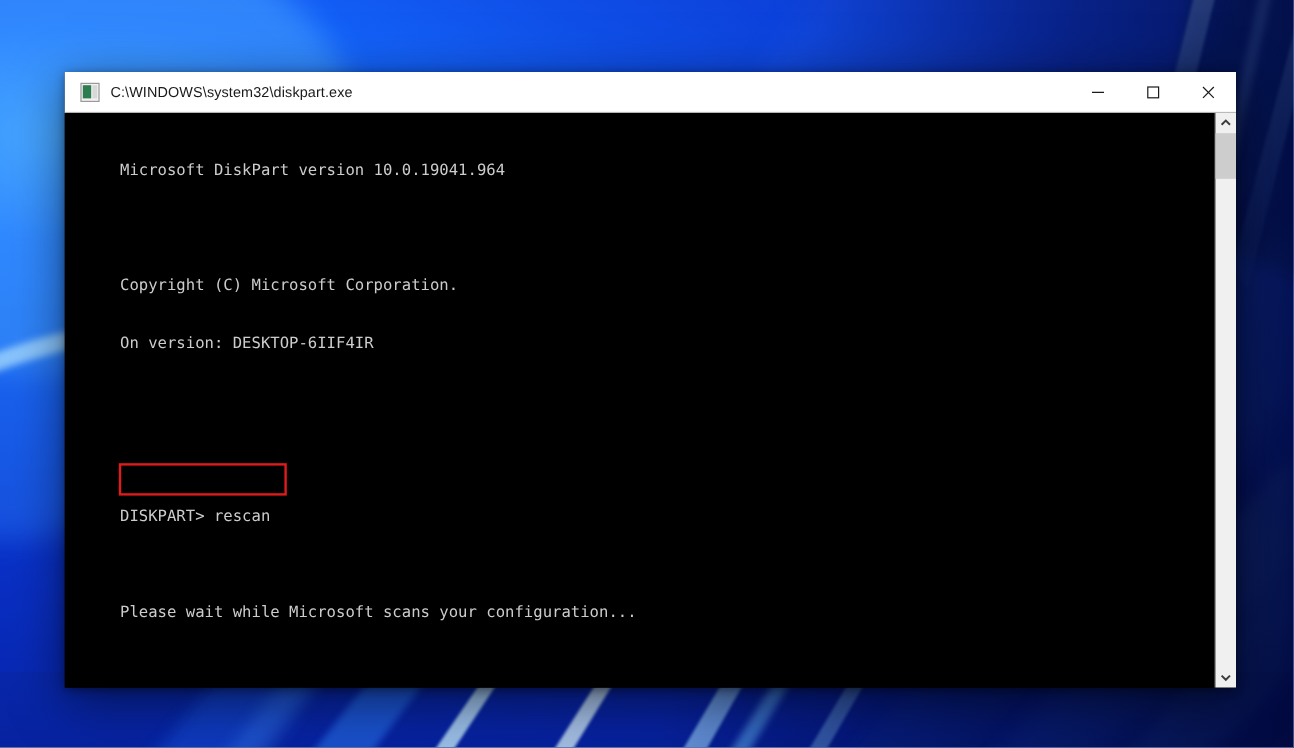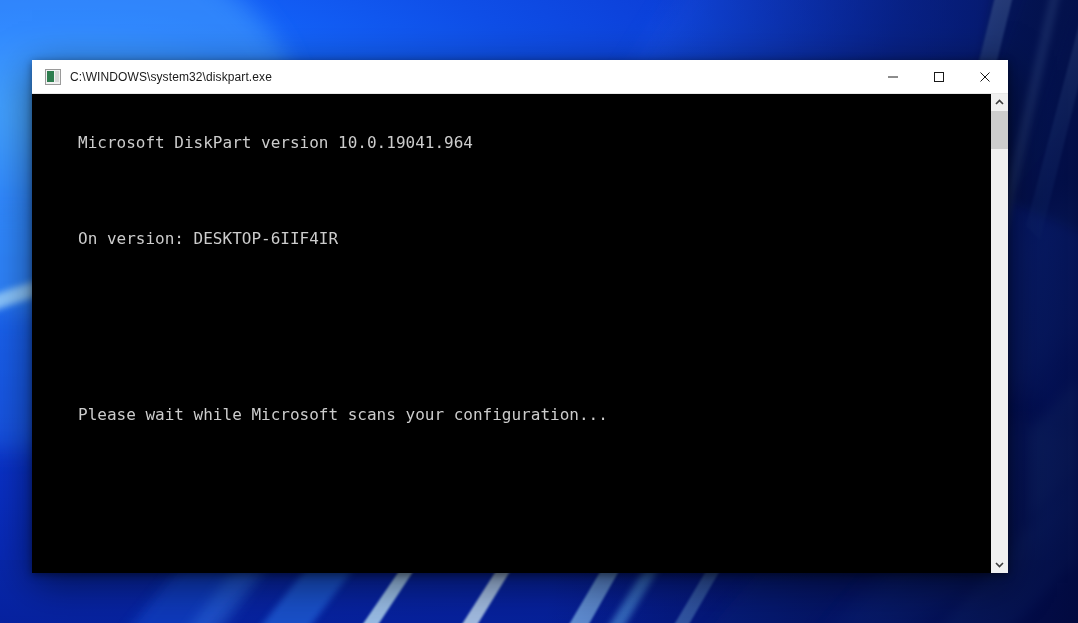--- a/index.html
+++ b/index.html
@@ -27,21 +27,21 @@
       radial-gradient(130% 90% at 6% 18%, #3ea0ff 0%, #1569ff 16%, #0f4fe8 34%, #0a33cc 58%, #061f9e 100%);
   }
   .wp-dark-right {
     background:
       linear-gradient(100deg, rgba(0,0,0,0) 55%, rgba(2,10,70,0.55) 76%, rgba(1,6,48,0.85) 100%);
   }
 
   
   #console-window {
     position: absolute;
-    left: 32px;
+    left: 54px;
     top: 60px;
     width: 976px;
     height: 513px;
     box-shadow: 0 10px 40px rgba(0,0,0,0.55), 0 2px 8px rgba(0,0,0,0.45);
     background: #000000;
     display: flex;
     flex-direction: column;
   }
 
   #titlebar {
@@ -115,21 +115,21 @@
     background: #000000;
     overflow: hidden;
   }
 
   #console-text {
     flex: 1 1 auto;
     position: relative;
     padding: 9px 0 16px 46px;
     box-sizing: border-box;
     font-family: "DejaVu Sans Mono", monospace;
-    font-size: 16px;
+    font-size: 13px;
     line-height: 16px;
     color: #cccccc;
     white-space: pre;
     overflow: hidden;
     margin-left: -46px;
   }
   .cline {
     height: 16px;
     padding-left: 46px;
     box-sizing: content-box;
@@ -288,23 +288,28 @@
           </svg>
         </button>
       </div>
     </div>
 
     <div id="client-area">
 
       <div id="console-text">
         <div class="cline">Microsoft DiskPart version 10.0.19041.964</div>
         <div class="cline blank">&nbsp;</div>
+        <div class="cline">Copyright (C) Microsoft Corporation.</div>
         <div class="cline">On version: DESKTOP-6IIF4IR</div>
         <div class="cline blank">&nbsp;</div>
 
+        <div id="rescan-line-wrap">
+          <div class="cline">DISKPART&gt; rescan</div>
+          <div id="rescan-highlight"></div>
+        </div>
 
         <div class="cline blank">&nbsp;</div>
         <div class="cline">Please wait while Microsoft scans your configuration...</div>
         <div class="cline blank">&nbsp;</div>
         
         
         
       </div>
 
       <div id="scrollbar">

